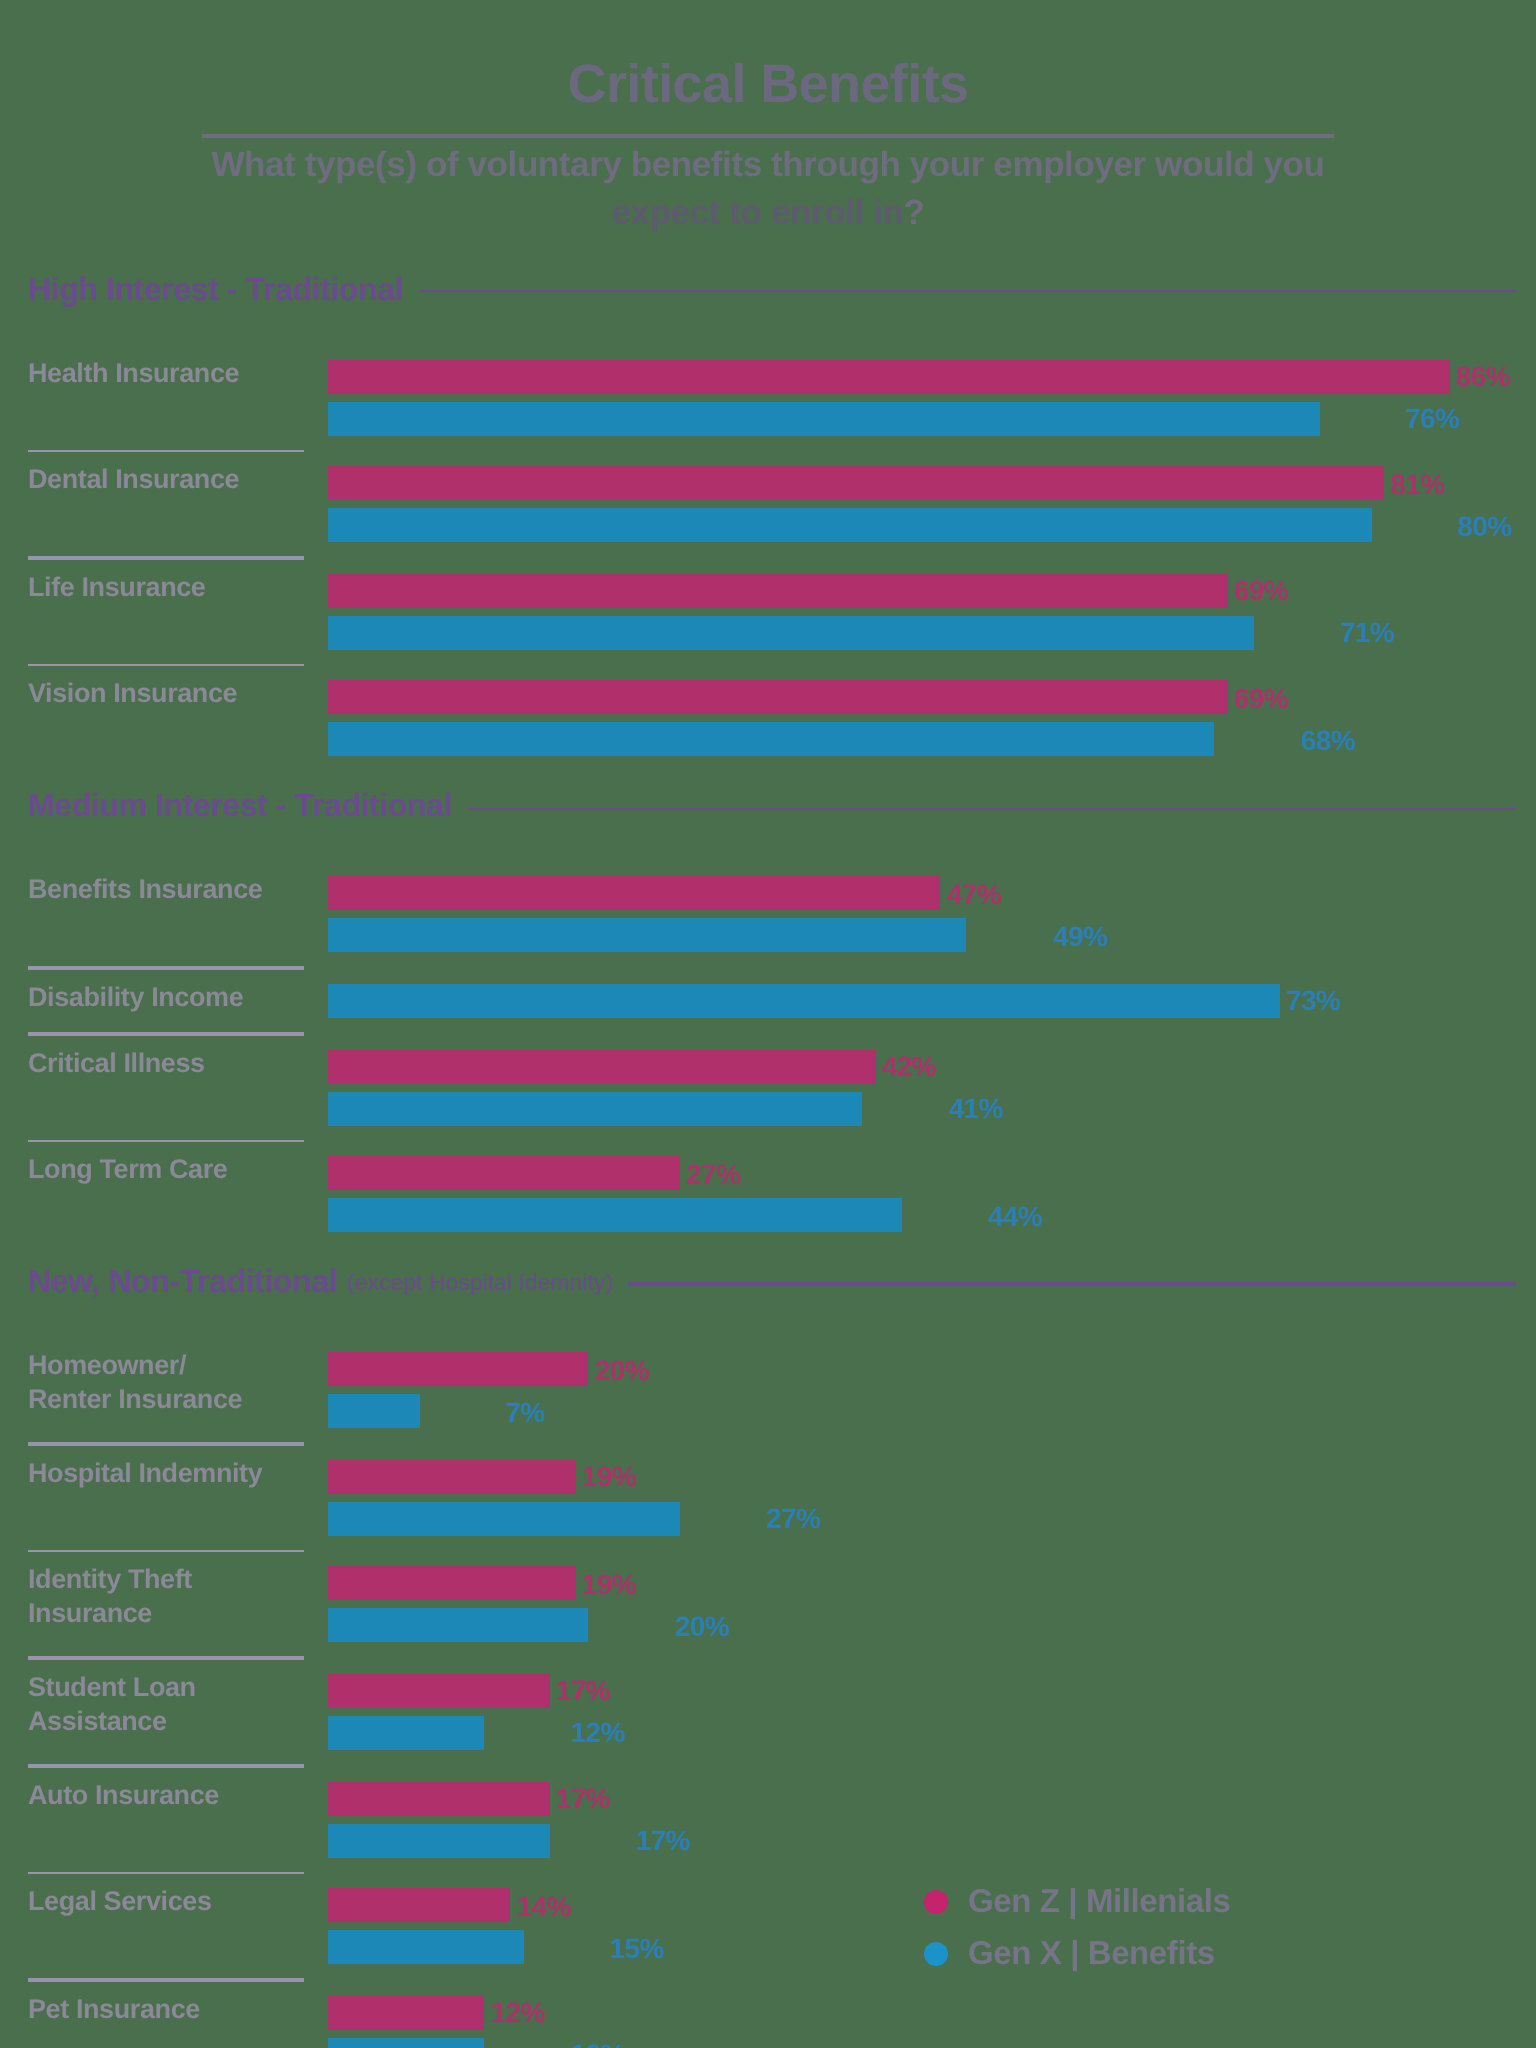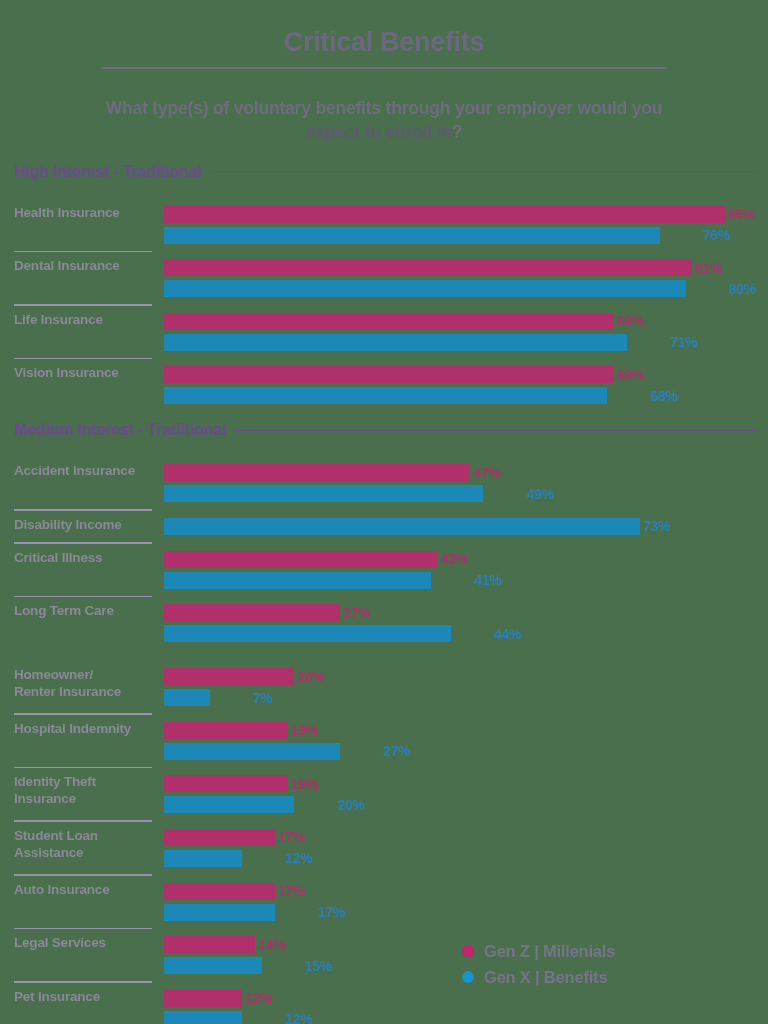--- a/index.html
+++ b/index.html
@@ -37,21 +37,21 @@
     height: 2px;
     background: #6f6c80;
     margin: 11px auto 0 auto;
   }
   .subtitle {
     text-align: center;
     color: #6f6c80;
     font-size: 17.5px;
     font-weight: bold;
     line-height: 1.35;
-    margin: 28px auto 0 auto;
+    margin: 2px auto 0 auto;
     width: 600px;
     letter-spacing: -0.2px;
   }
   .subtitle .em {
     color: #5e5b70;
   }
 
   
   .section {
     margin-top: 0;
@@ -249,21 +249,21 @@
           </div>
         </div>
       </div>
       <div class="section" style="margin-top: 16px;">
         <div class="section-head">
           <span class="sh-main">Medium Interest - Traditional</span>
           <span class="sh-rule"></span>
         </div>
         <div class="rows">
           <div class="row">
-            <div class="label">Accident Insurance</div>
+            <div class="label">Benefits Insurance</div>
             <div class="bars">
               <div class="barline">
                 <div class="bar pink" style="width: 306.44px;"></div>
                 <span class="bar-val pink">47%</span>
               </div>
               <div class="barline">
                 <div class="bar blue" style="width: 319.48px;"></div>
                 <span class="bar-val blue">49%</span>
               </div>
             </div>
@@ -302,20 +302,25 @@
               </div>
               <div class="barline">
                 <div class="bar blue" style="width: 286.88px;"></div>
                 <span class="bar-val blue">44%</span>
               </div>
             </div>
           </div>
         </div>
       </div>
       <div class="section" style="margin-top: 16px;">
+        <div class="section-head">
+          <span class="sh-main">New, Non-Traditional</span>
+          <span class="sh-sub">(except Hospital Idemnity)</span>
+          <span class="sh-rule"></span>
+        </div>
         <div class="rows">
           <div class="row">
             <div class="label">Homeowner/<br>Renter Insurance</div>
             <div class="bars">
               <div class="barline">
                 <div class="bar pink" style="width: 130.4px;"></div>
                 <span class="bar-val pink">20%</span>
               </div>
               <div class="barline">
                 <div class="bar blue" style="width: 45.64px;"></div>

